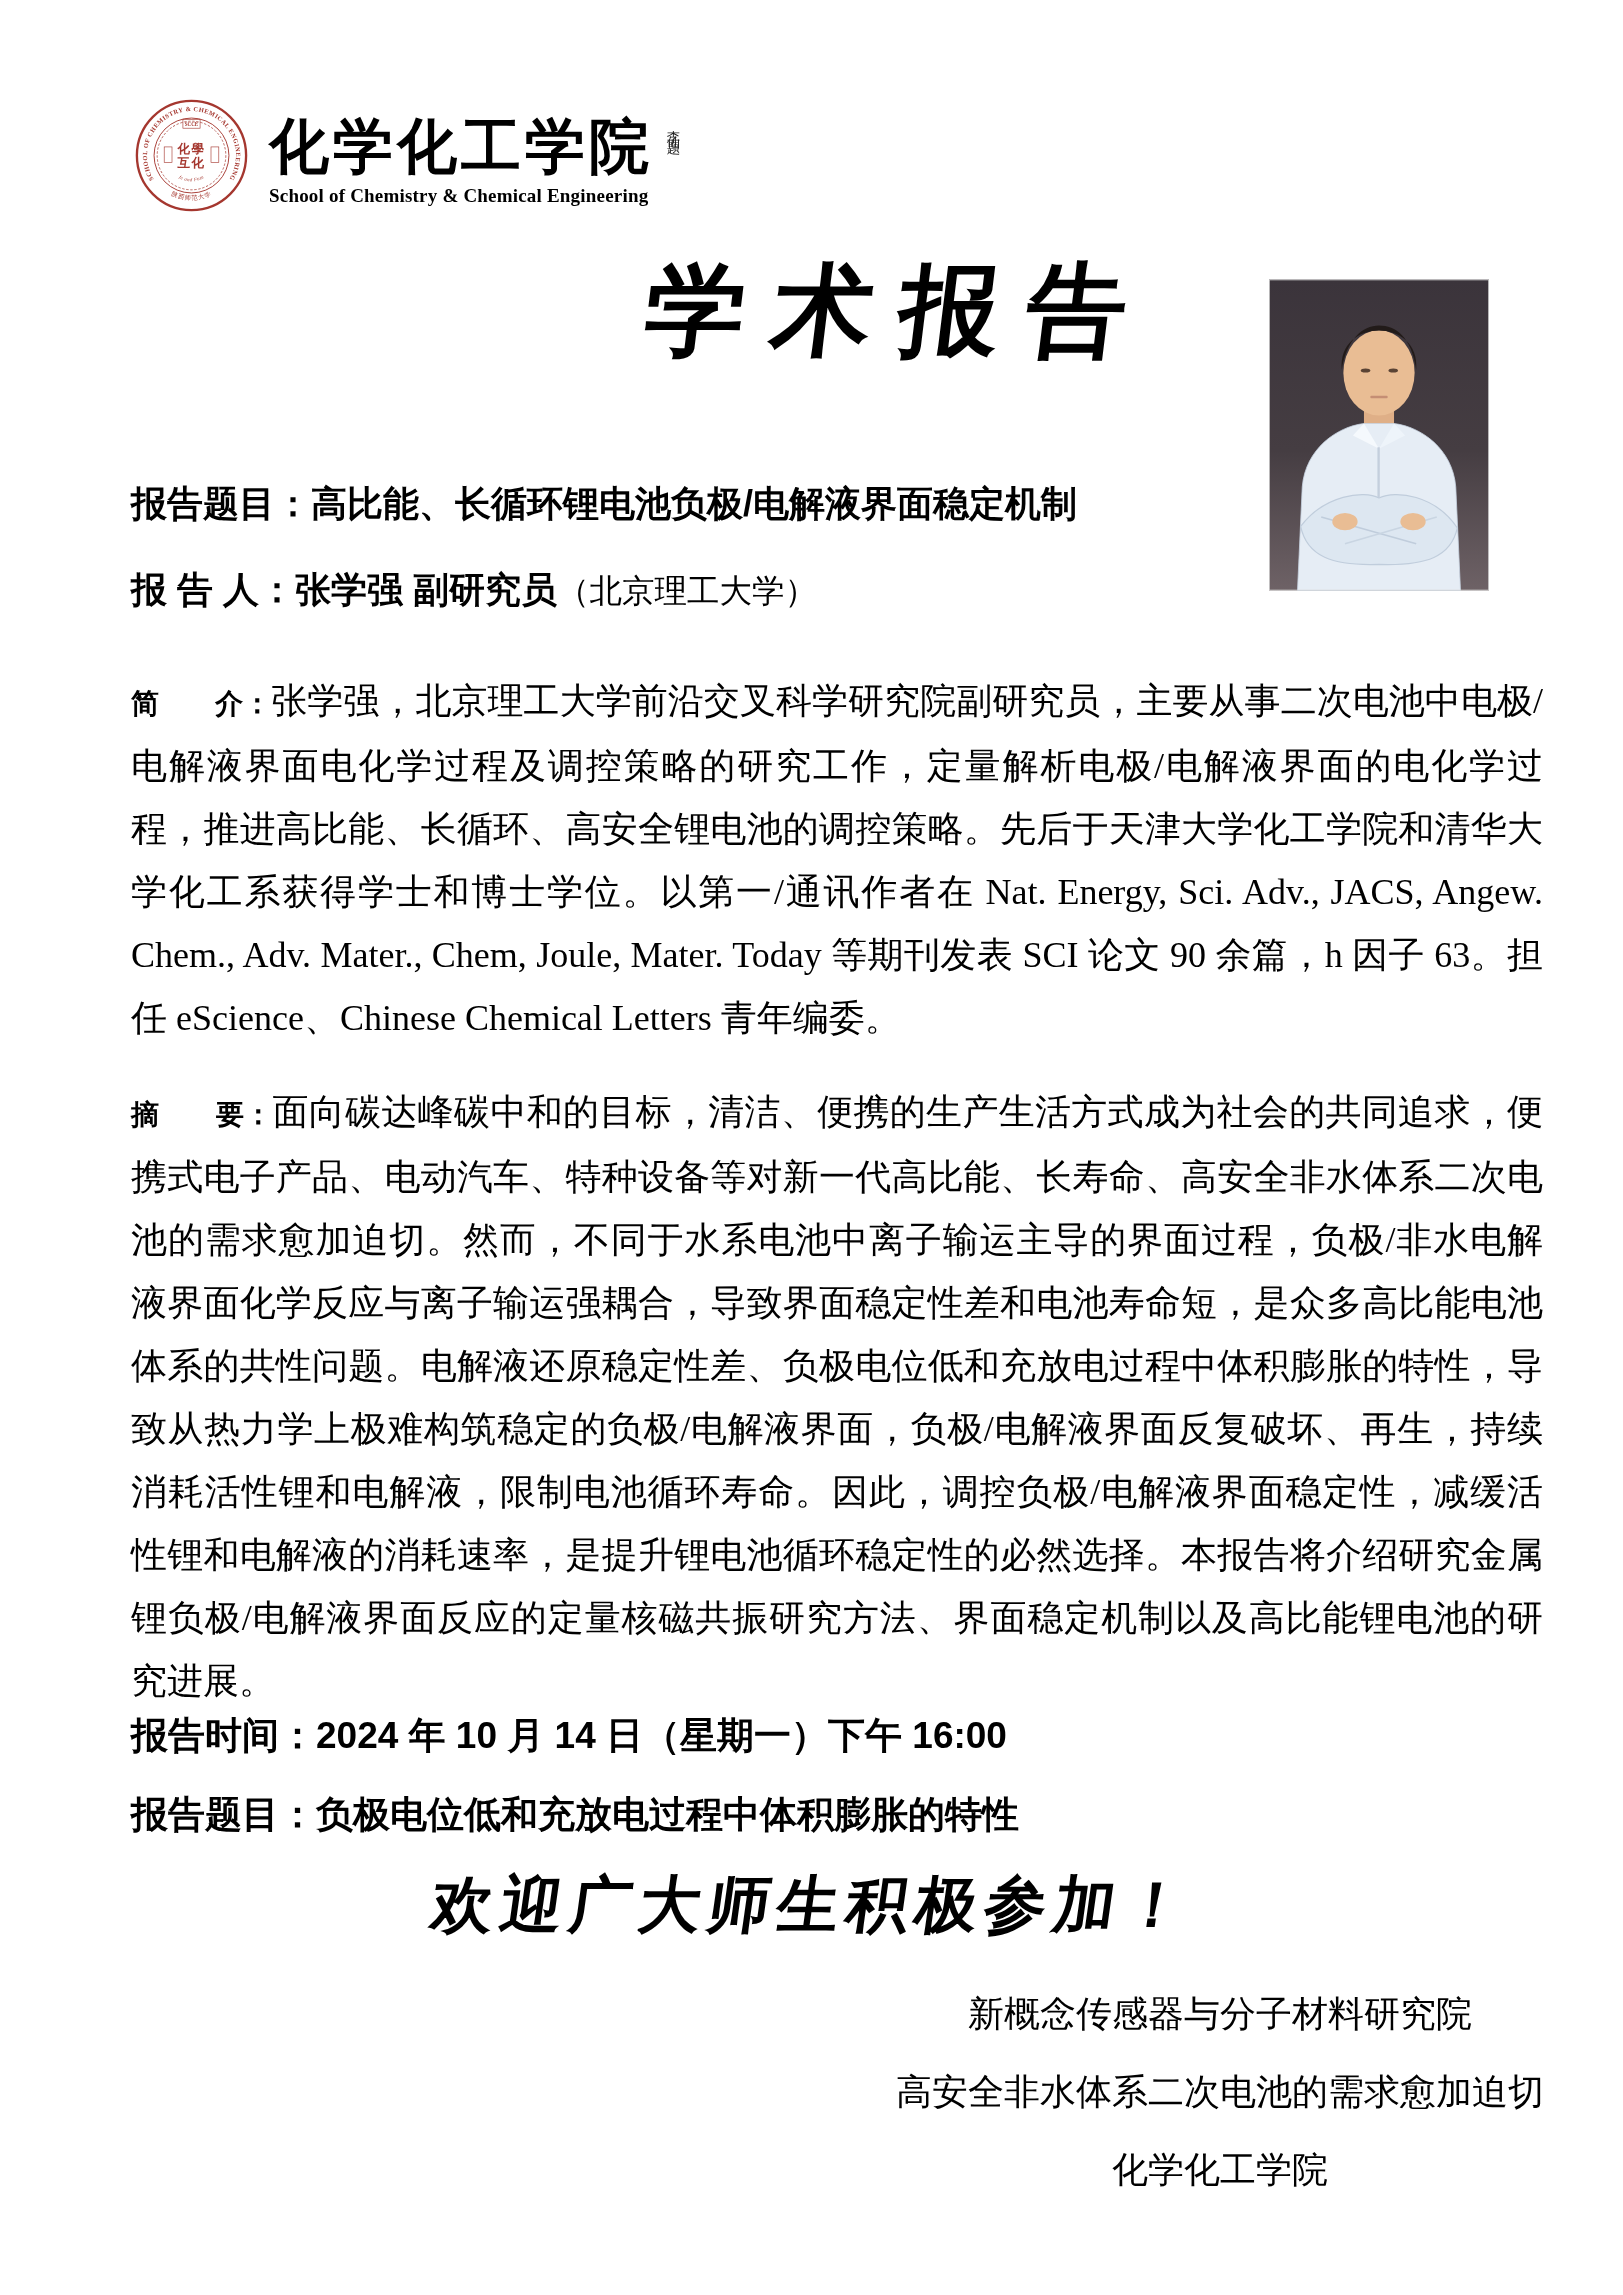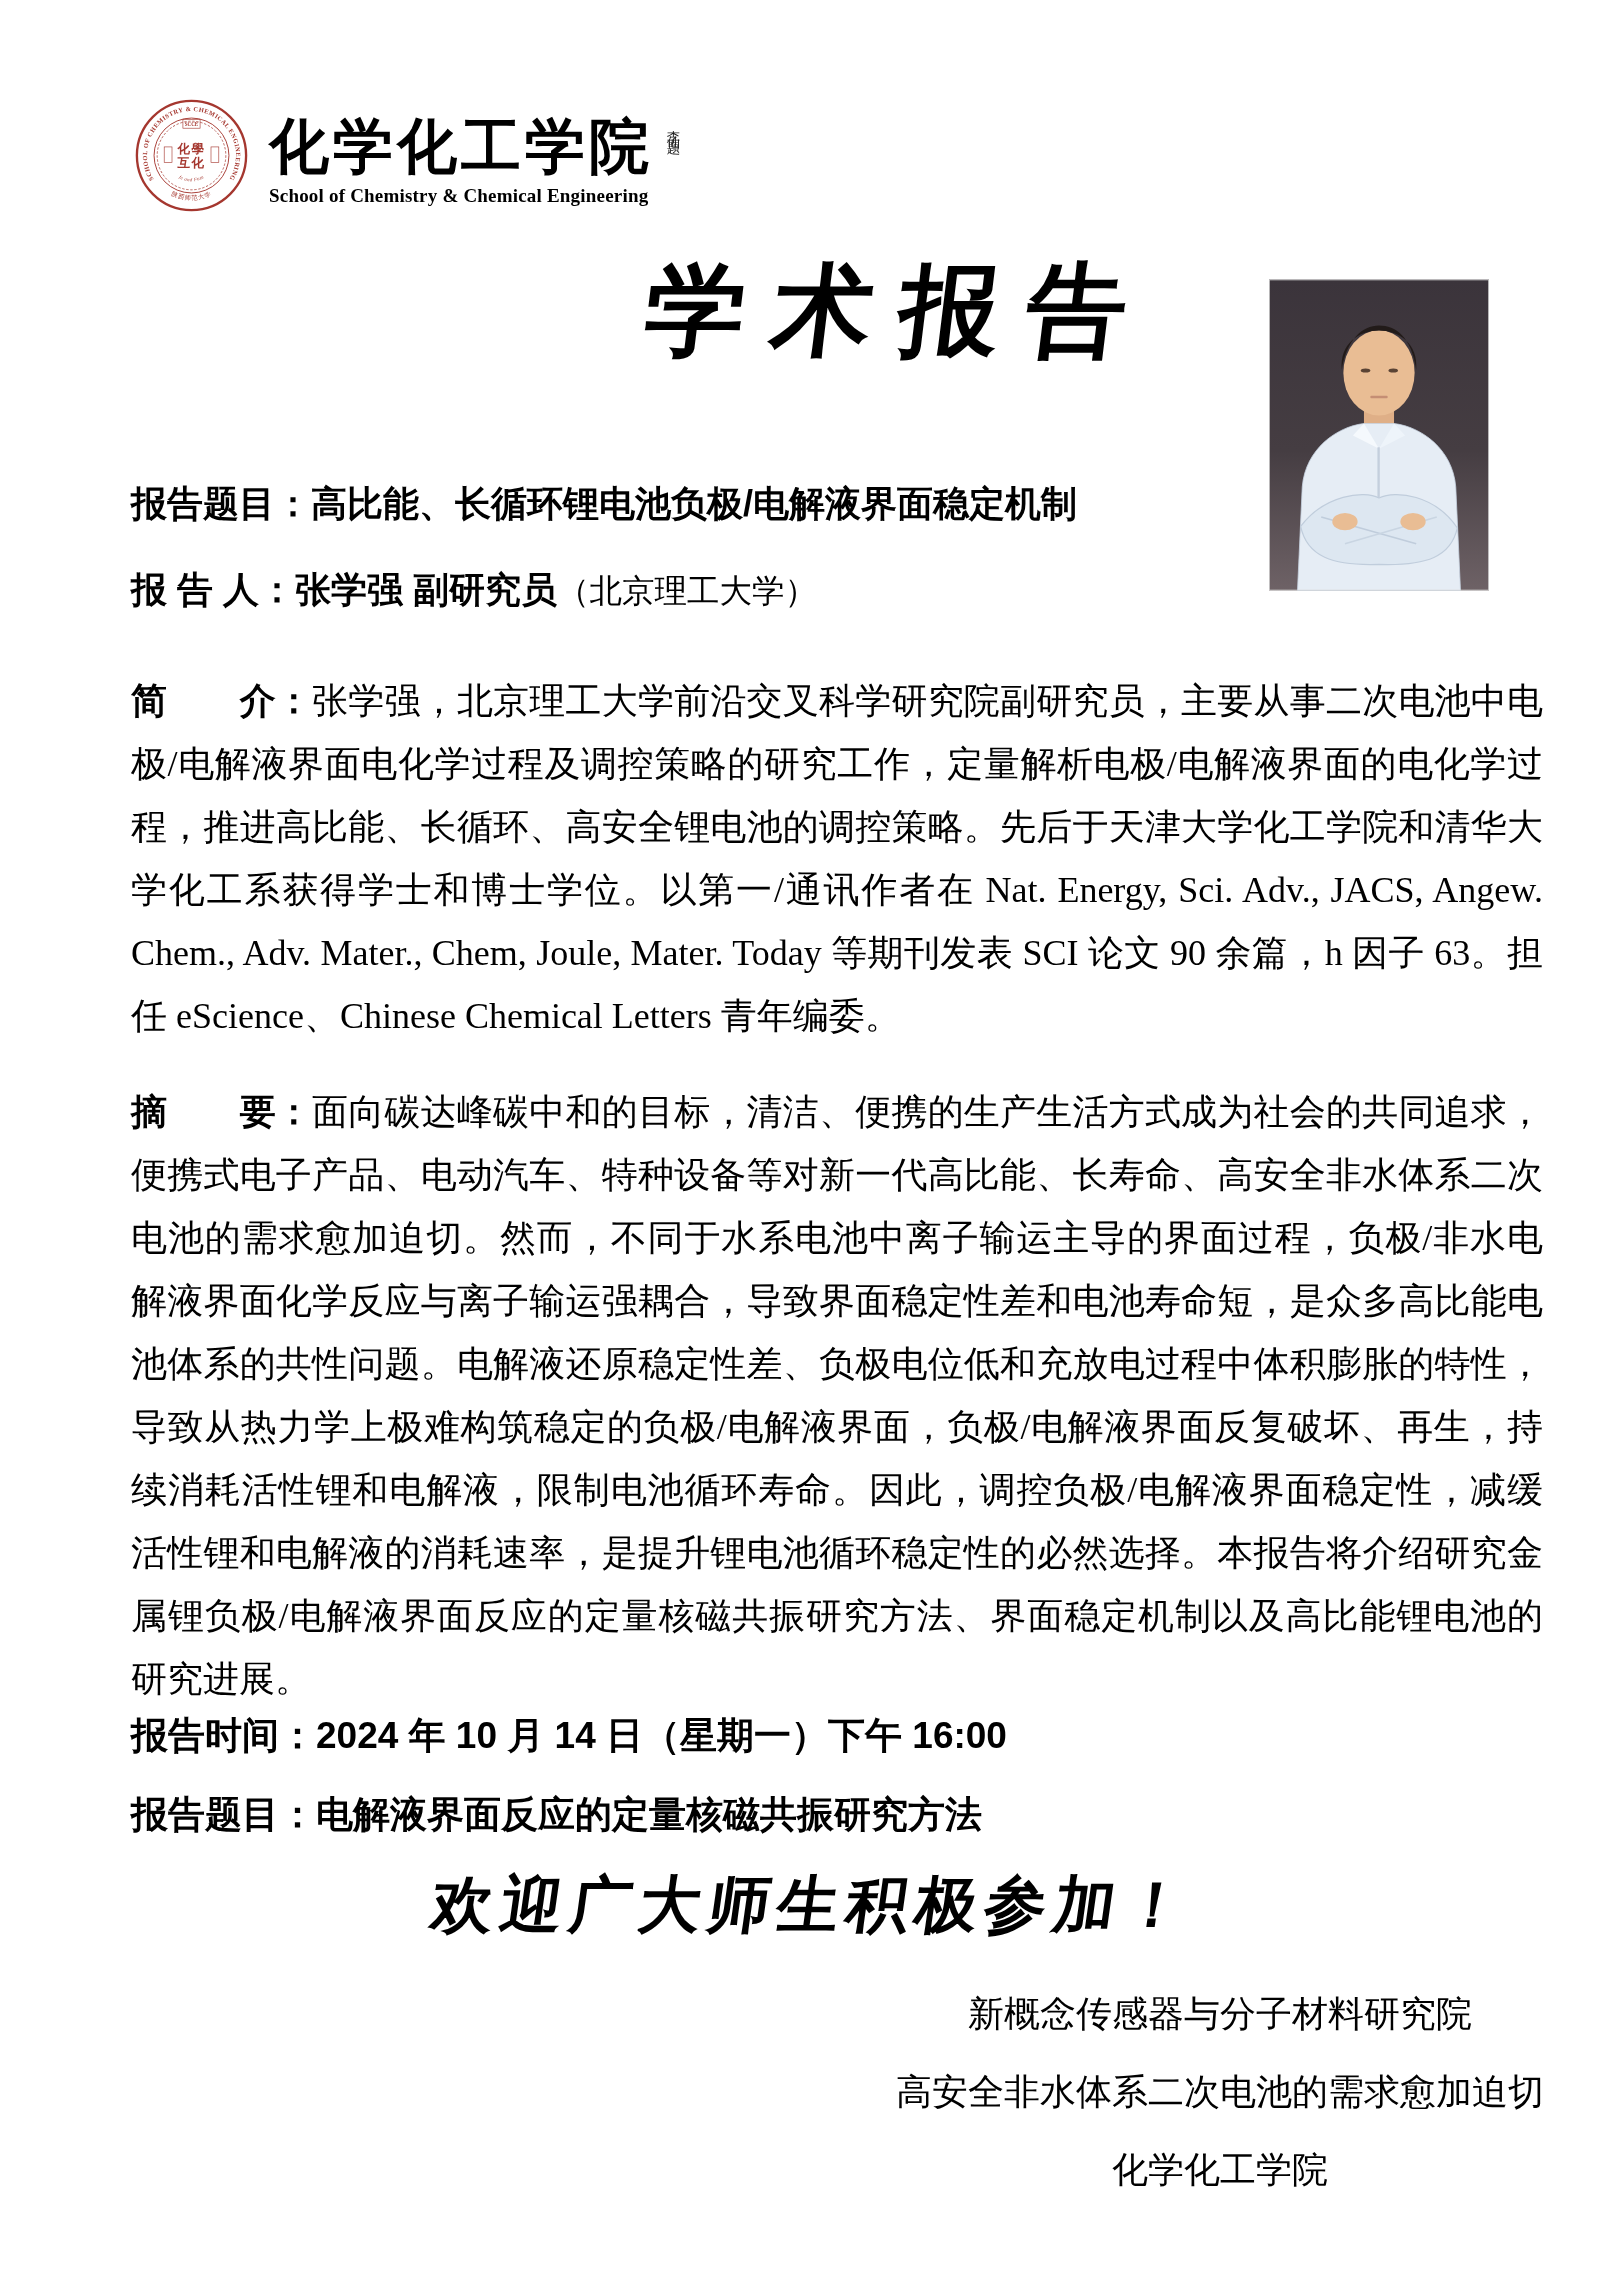--- a/index.html
+++ b/index.html
@@ -49,21 +49,21 @@
     font-weight:normal; font-size:32.5px;
   }
   
   .para {
     position:absolute; left:131px; width:1412px;
     font-size:36px; line-height:63px; text-align:justify;
     font-family:"Liberation Serif","DejaVu Serif",serif;
   }
   .para .plabel {
     font-family:Liberation Serif, serif;
-    font-weight:bold; font-size:36px;
+    font-weight:bold; font-size:28px;
   }
   .bio-para { top:634px; }
   .abs-para { top:1045px; }
   
   .sched-row {
     position:absolute; left:131px; white-space:nowrap;
     font-family:"Liberation Sans","DejaVu Sans",sans-serif;
     font-size:37px; font-weight:bold;
   }
   .sched-time  { top:1711px; }
@@ -170,21 +170,21 @@
   </p>
 
   <p class="para abs-para">
     <span class="plabel">摘　　要：</span><span>面向碳达峰碳中和的目标，清洁、便携的生产生活方式成为社会的共同追求，便携式电子产品、电动汽车、特种设备等对新一代高比能、长寿命、高安全非水体系二次电池的需求愈加迫切。然而，不同于水系电池中离子输运主导的界面过程，负极/非水电解液界面化学反应与离子输运强耦合，导致界面稳定性差和电池寿命短，是众多高比能电池体系的共性问题。电解液还原稳定性差、负极电位低和充放电过程中体积膨胀的特性，导致从热力学上极难构筑稳定的负极/电解液界面，负极/电解液界面反复破坏、再生，持续消耗活性锂和电解液，限制电池循环寿命。因此，调控负极/电解液界面稳定性，减缓活性锂和电解液的消耗速率，是提升锂电池循环稳定性的必然选择。本报告将介绍研究金属锂负极/电解液界面反应的定量核磁共振研究方法、界面稳定机制以及高比能锂电池的研究进展。</span>
   </p>
 
   <div class="sched-row sched-time">
     <span>报告时间：</span><span class="sched-val">2024 年 10 月 14 日（星期一）下午 16:00</span>
   </div>
   <div class="sched-row sched-place">
-    <span>报告题目：</span><span class="sched-val">电解液界面反应的定量核磁共振研究方法</span>
+    <span>报告题目：</span><span class="sched-val">负极电位低和充放电过程中体积膨胀的特性</span>
   </div>
 
   <div class="welcome">欢迎广大师生积极参加！</div>
 
   <div class="footer">
     <div>新概念传感器与分子材料研究院</div>
     <div>高安全非水体系二次电池的需求愈加迫切</div>
     <div>化学化工学院</div>
   </div>
 

